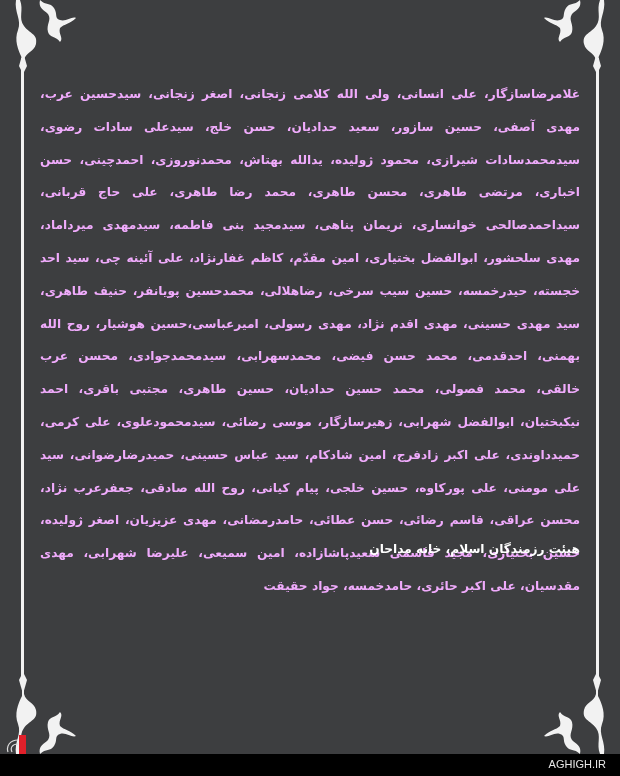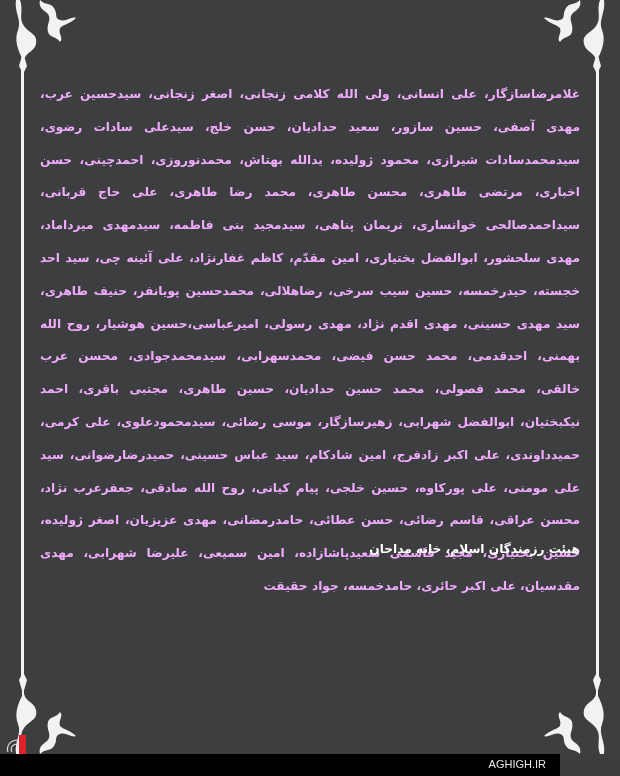--- a/index.html
+++ b/index.html
@@ -35,21 +35,21 @@
   }
   .signature {
     position: absolute; right: 40px; top: 542px;
     direction: rtl; color: #ffffff; font-weight: bold; font-size: 12.2px;
   }
   .logo {
     position: absolute; left: 6px; top: 735px; width: 24px; height: 20px;
   }
   .logo .red { position: absolute; left: 13px; top: 0; width: 7px; height: 20px; background: #e0202a; }
   .footer {
-    position: absolute; left: 0; top: 754px; width: 560px; height: 22px;
+    position: absolute; left: 0; top: 754px; width: 620px; height: 22px;
     background: #000000;
   }
   .footer .site {
     position: absolute; right: 14px; top: 4px;
     color: #e6e6e6; font-family: "Liberation Sans", sans-serif; font-size: 11px;
   }
 </style>
 </head>
 <body>
 

